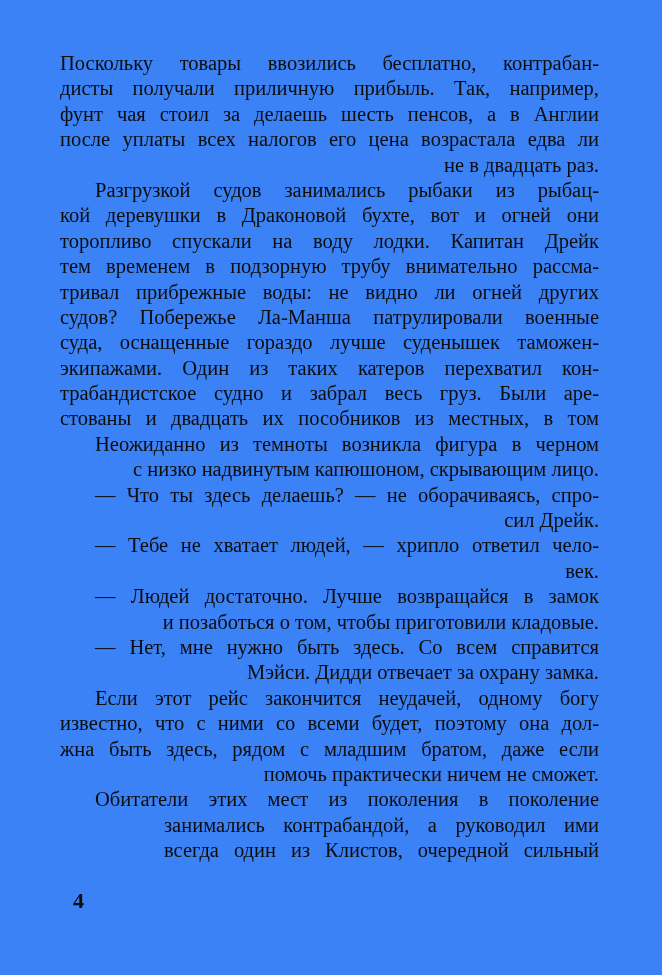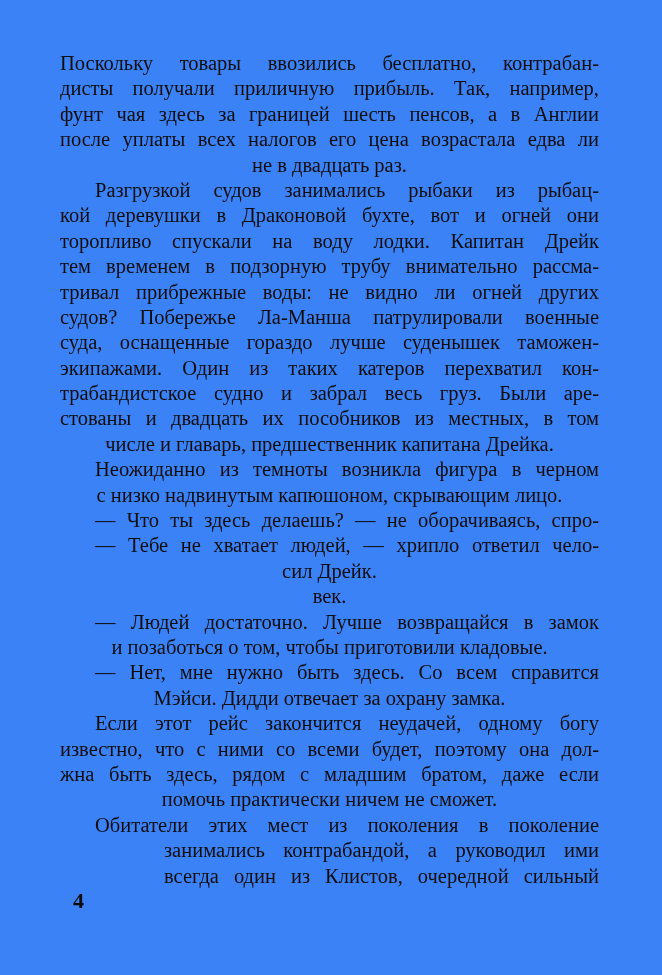--- a/index.html
+++ b/index.html
@@ -22,21 +22,21 @@
     left: 60px;
     top: 51px;
     width: 539px;
   }
   .line {
     font-size: 20.5px;
     line-height: 25.4px;
     height: 25.4px;
     white-space: normal;
     hyphens: none;
-    text-align: center;
+    text-align: right;
   }
   .line.just {
     text-align: justify;
     text-align-last: justify;
     text-justify: inter-word;
   }
   .line.para {
     text-indent: 35px;
   }
   .line.wrap {
@@ -52,39 +52,38 @@
     color: #0d0d0d;
   }
 </style>
 </head>
 <body>
 
 <div class="book-page">
   <div class="text-block">
       <div class="line just">Поскольку товары ввозились бесплатно, контрабан-</div>
       <div class="line just">дисты получали приличную прибыль. Так, например,</div>
-      <div class="line just">фунт чая здесь за границей шесть пенсов, а в Англии</div>
+      <div class="line just">фунт чая стоил за делаешь шесть пенсов, а в Англии</div>
       <div class="line just">после уплаты всех налогов его цена возрастала едва ли</div>
       <div class="line">не в двадцать раз.</div>
       <div class="line para just">Разгрузкой судов занимались рыбаки из рыбац-</div>
       <div class="line just">кой деревушки в Драконовой бухте, вот и огней они</div>
       <div class="line just">торопливо спускали на воду лодки. Капитан Дрейк</div>
       <div class="line just">тем временем в подзорную трубу внимательно рассма-</div>
       <div class="line just">тривал прибрежные воды: не видно ли огней других</div>
       <div class="line just">судов? Побережье Ла-Манша патрулировали военные</div>
       <div class="line just">суда, оснащенные гораздо лучше суденышек таможен-</div>
       <div class="line just">экипажами. Один из таких катеров перехватил кон-</div>
       <div class="line just">трабандистское судно и забрал весь груз. Были аре-</div>
       <div class="line just">стованы и двадцать их пособников из местных, в том</div>
-      <div class="line">числе и главарь, предшественник капитана Дрейка.</div>
       <div class="line para just">Неожиданно из темноты возникла фигура в черном</div>
       <div class="line">с низко надвинутым капюшоном, скрывающим лицо.</div>
       <div class="line para just">— Что ты здесь делаешь? — не оборачиваясь, спро-</div>
+      <div class="line">сил Дрейк.</div>
       <div class="line para just">— Тебе не хватает людей, — хрипло ответил чело-</div>
-      <div class="line">сил Дрейк.</div>
       <div class="line">век.</div>
       <div class="line para just">— Людей достаточно. Лучше возвращайся в замок</div>
       <div class="line">и позаботься о том, чтобы приготовили кладовые.</div>
       <div class="line para just">— Нет, мне нужно быть здесь. Со всем справится</div>
       <div class="line">Мэйси. Дидди отвечает за охрану замка.</div>
       <div class="line para just">Если этот рейс закончится неудачей, одному богу</div>
       <div class="line just">известно, что с ними со всеми будет, поэтому она дол-</div>
       <div class="line just">жна быть здесь, рядом с младшим братом, даже если</div>
       <div class="line">помочь практически ничем не сможет.</div>
       <div class="line para just">Обитатели этих мест из поколения в поколение</div>

